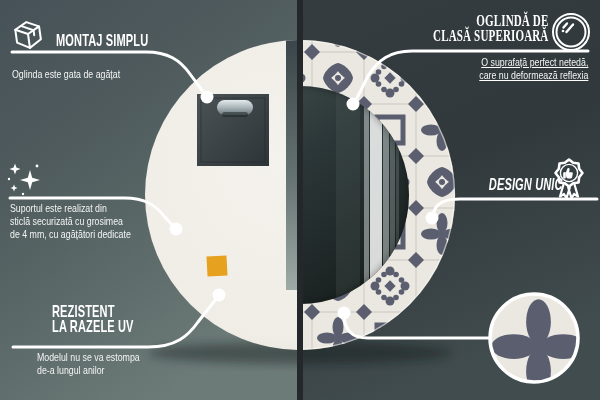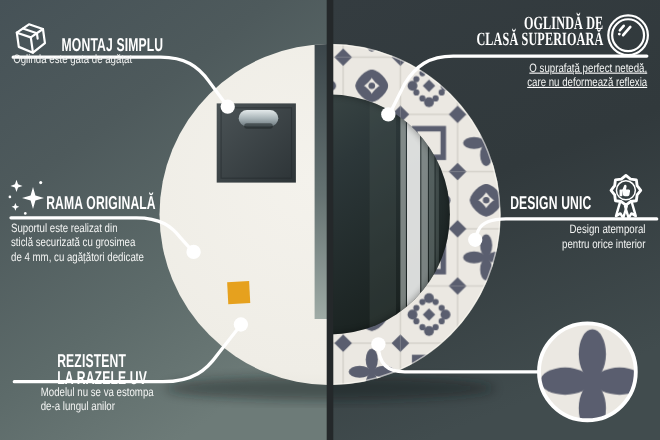--- a/index.html
+++ b/index.html
@@ -204,21 +204,21 @@
         <path d="M7 13 L19 7 L31 13 L19 19 Z"></path>
         <path d="M7 13 V26 L19 33 V19"></path>
         <path d="M31 13 V26 L19 33"></path>
         <path d="M13 10 L25 16 V21"></path>
       </g>
     </svg>
   </div>
   <div class="callout-block" style="left:56px;top:33px;">
     <div class="c-title sx-left">MONTAJ SIMPLU</div>
   </div>
-  <div class="callout-block" style="left:12px;top:48px;">
+  <div class="callout-block" style="left:12px;top:68px;">
     <div class="c-desc dx-left">Oglinda este gata de agățat</div>
   </div>
 
   <div class="icon" style="left:550px;top:11px;">
     <svg width="42" height="42" viewBox="0 0 42 42">
       <circle cx="21" cy="21" r="18" fill="none" stroke="#fff" stroke-width="2"></circle>
       <circle cx="21" cy="21" r="14.5" fill="none" stroke="#fff" stroke-width="2"></circle>
       <g stroke="#fff" stroke-width="2.4" stroke-linecap="round">
         <path d="M13.5 16.5 L17 12.5"></path>
         <path d="M16.5 21 L23 13.5"></path>
@@ -244,23 +244,20 @@
       <g fill="#fff">
         <path d="M24 10 L26.2 17.8 L34 20 L26.2 22.2 L24 30 L21.8 22.2 L14 20 L21.8 17.8 Z"></path>
         <path d="M9 3.5 L10.4 7.6 L14.5 9 L10.4 10.4 L9 14.5 L7.6 10.4 L3.5 9 L7.6 7.6 Z"></path>
         <path d="M8 24.5 L9 27 L11.5 28 L9 29 L8 31.5 L7 29 L4.5 28 L7 27 Z"></path>
         <circle cx="31" cy="6" r="1.4"></circle>
         <circle cx="3" cy="19" r="1.2"></circle>
         <circle cx="17" cy="34" r="1.2"></circle>
       </g>
     </svg>
   </div>
-  <div class="callout-block" style="left:42px;top:177px;">
-    <div class="c-title sx-left">RAMA ORIGINALĂ</div>
-  </div>
   <div class="callout-block" style="left:10px;top:202px;">
     <div class="c-desc dx-left">
       <div>Suportul este realizat din</div>
       <div>sticlă securizată cu grosimea</div>
       <div>de 4 mm, cu agățători dedicate</div>
     </div>
   </div>
 
   <div class="icon" style="left:549px;top:157px;">
     <svg width="40" height="46" viewBox="0 0 38 46">
@@ -269,31 +266,25 @@
       <g fill="#fff">
         <rect x="13.2" y="15.2" width="2.6" height="6.2" rx="0.6"></rect>
         <path d="M16.4 20.6 l.5.4 q.5.4 1.1.4 h2.7 q1.3 0 1.5-1.3 l.6-3.5 q.2-1.4-1.2-1.4 h-2.5 l.5-2.4 q.3-1.5-1-1.8 -1-.2-1.4 1 l-1 2.7 -.8 1.1 Z"></path>
       </g>
       <g fill="none" stroke="#fff" stroke-width="2.2" stroke-linejoin="round" stroke-linecap="round">
         <path d="M13.5 27.5 L10 39.5 L14 37 L16.5 41.3 L19.8 30.5"></path>
         <path d="M24.5 27.5 L28 39.5 L24 37 L21.5 41.3 L18.2 30.5"></path>
       </g>
     </svg>
   </div>
-  <div class="callout-block" style="right:62px;top:177px;">
+  <div class="callout-block" style="right:37px;top:177px;font-style:italic;">
     <div class="c-title sx-right">DESIGN UNIC</div>
   </div>
-  <div class="callout-block" style="right:13px;top:203px;">
-    <div class="c-desc dx-right">
-      <div>Design atemporal</div>
-      <div>pentru orice interior</div>
-    </div>
-  </div>
-
-  <div class="callout-block" style="left:52px;top:321px;">
+
+  <div class="callout-block" style="left:52px;top:304px;">
     <div class="c-title sx-left">
       <div>REZISTENT</div>
       <div>LA RAZELE UV</div>
     </div>
   </div>
   <div class="callout-block" style="left:13px;top:351px;margin-left:24px;">
     <div class="c-desc dx-left">
       <div>Modelul nu se va estompa</div>
       <div>de-a lungul anilor</div>
     </div>

